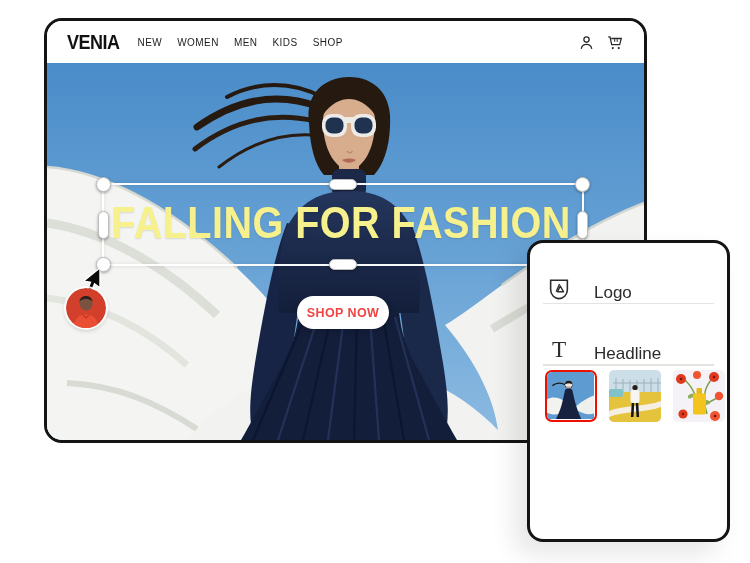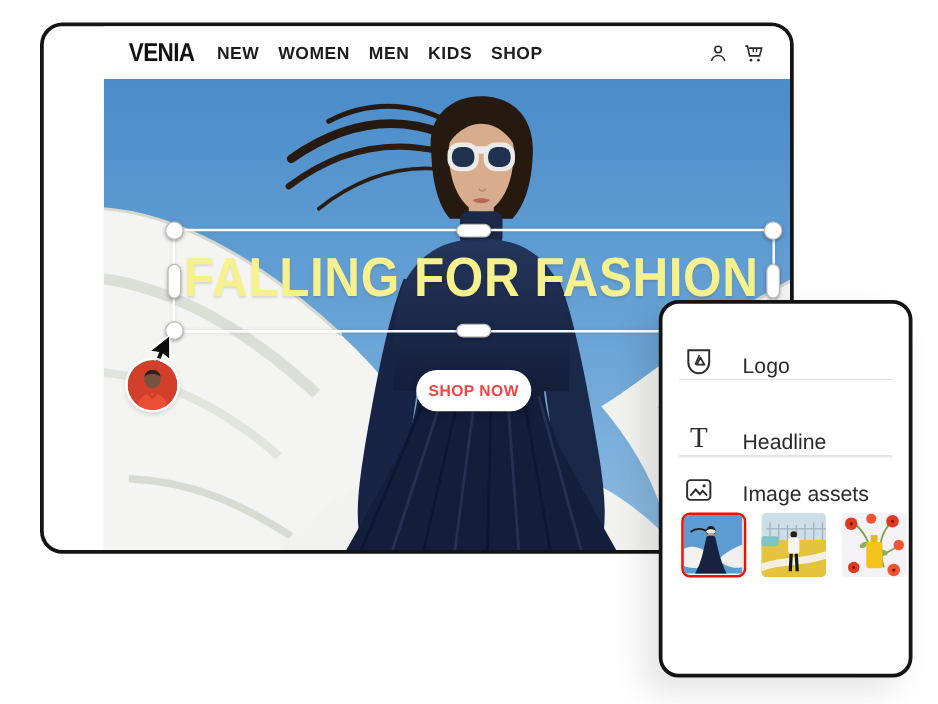--- a/index.html
+++ b/index.html
@@ -2,35 +2,35 @@
 <html><head>
 <meta charset="utf-8">
 <style>
   html,body{margin:0;padding:0;}
   body{
     width:750px;height:563px;position:relative;background:#ffffff;overflow:hidden;
     font-family:"Liberation Sans", sans-serif;
   }
   
   .window{
-    position:absolute;left:32px;top:18px;width:603px;height:425px;
+    position:absolute;left:44px;top:18px;width:603px;height:425px;
     background:#fff;border:3px solid #141414;border-radius:18px;
-    overflow:hidden;box-sizing:border-box;padding-left:48px;
+    overflow:hidden;box-sizing:border-box;
   }
   .navbar{
     height:42px;background:#ffffff;display:flex;align-items:center;
     padding:0 20px;position:relative;z-index:5;
   }
   .brand{
     font-size:18px;font-weight:900;letter-spacing:-0.5px;color:#111;
     transform:scaleY(1.15);margin-right:18px;cursor:pointer;
   }
   .nav-items{display:flex;gap:15px;}
   .nav-item{
-    font-size:14px;font-weight:700;letter-spacing:.45px;color:#1d1d1d;cursor:pointer;
+    font-size:10px;font-weight:400;letter-spacing:.45px;color:#1d1d1d;cursor:pointer;
   }
   .nav-icons{margin-left:auto;display:flex;gap:11px;align-items:center;}
   .nav-icons svg{display:block;cursor:pointer;}
   
   .hero{position:relative;width:597px;height:377px;}
   .hero > svg.scene{position:absolute;left:0;top:0;}
   
   .selection{
     position:absolute;left:55px;top:120px;width:478px;height:79px;
     border:2px solid rgba(255,255,255,.97);z-index:8;
@@ -223,30 +223,20 @@
       <svg width="26" height="26" viewBox="0 0 28 28">
         <text x="14" y="22" text-anchor="middle" font-family="Liberation Serif, serif" font-size="25" fill="#2d2d2d">T</text>
       </svg>
     </span>
     <span class="p-label">Headline</span>
   </div>
   <div class="p-divider"></div>
 
   <div class="p-divider"></div>
 
-  <div class="p-row p-row-assets">
-    <span class="p-icon">
-      <svg width="26" height="26" viewBox="0 0 28 28" fill="none" stroke="#2d2d2d" stroke-width="1.7">
-        <rect x="4" y="5.5" width="20" height="17" rx="3"></rect>
-        <path d="M6.8 18.8 l4.6-5.2 3.5 4 2.5-2.8 3.8 4"></path>
-        <circle cx="18.6" cy="10.4" r="1.4" fill="#2d2d2d" stroke="none"></circle>
-      </svg>
-    </span>
-    <span class="p-label">Image assets</span>
-  </div>
 
   <div class="p-thumbs">
     <div class="thumb thumb-selected" style="border-color: rgb(235, 16, 0);">
       <svg width="47" height="47" viewBox="0 0 52 52">
         <rect width="52" height="52" fill="#5e9bd0"></rect>
         <path d="M0 30 C10 25 20 31 27 39 C20 47 8 49 0 45 Z" fill="#f2f2ef"></path>
         <path d="M52 26 C42 30 36 34 30 40 C38 46 46 48 52 46 Z" fill="#eef0ed"></path>
         <path d="M20 14 C14 11 10 12 6 15" stroke="#201812" stroke-width="1.6" fill="none"></path>
         <circle cx="24" cy="14" r="4.2" fill="#201812"></circle>
         <circle cx="24" cy="15.5" r="3" fill="#d2a788"></circle>

